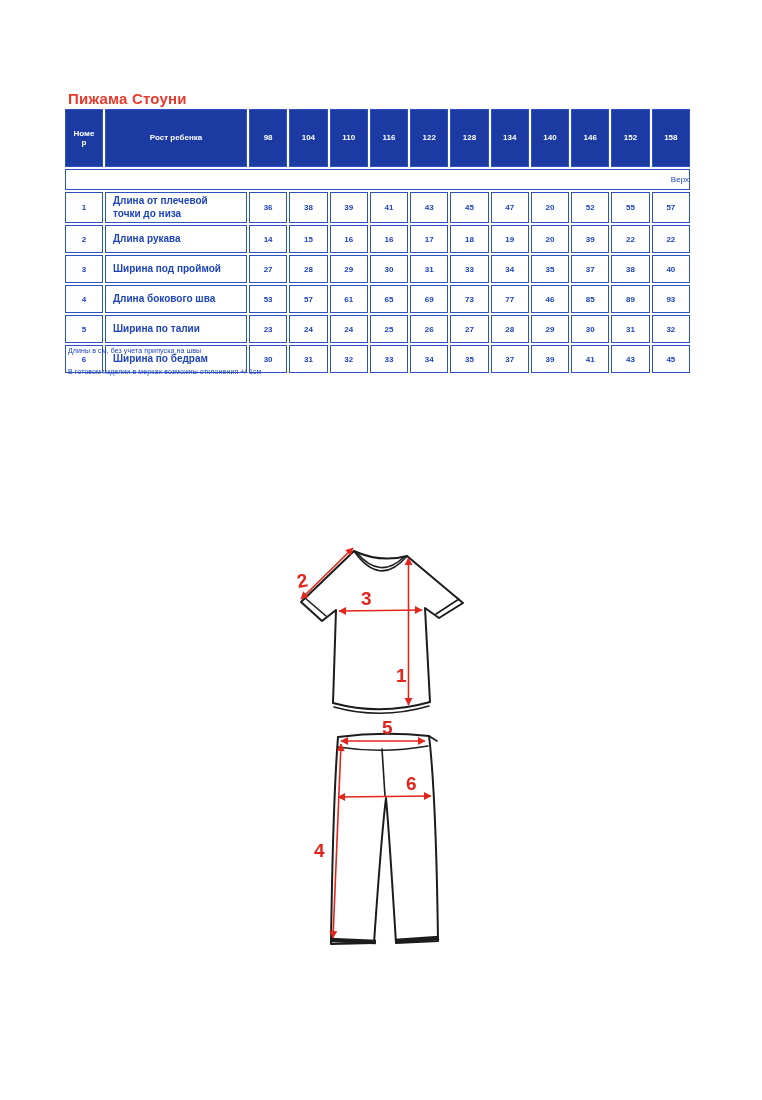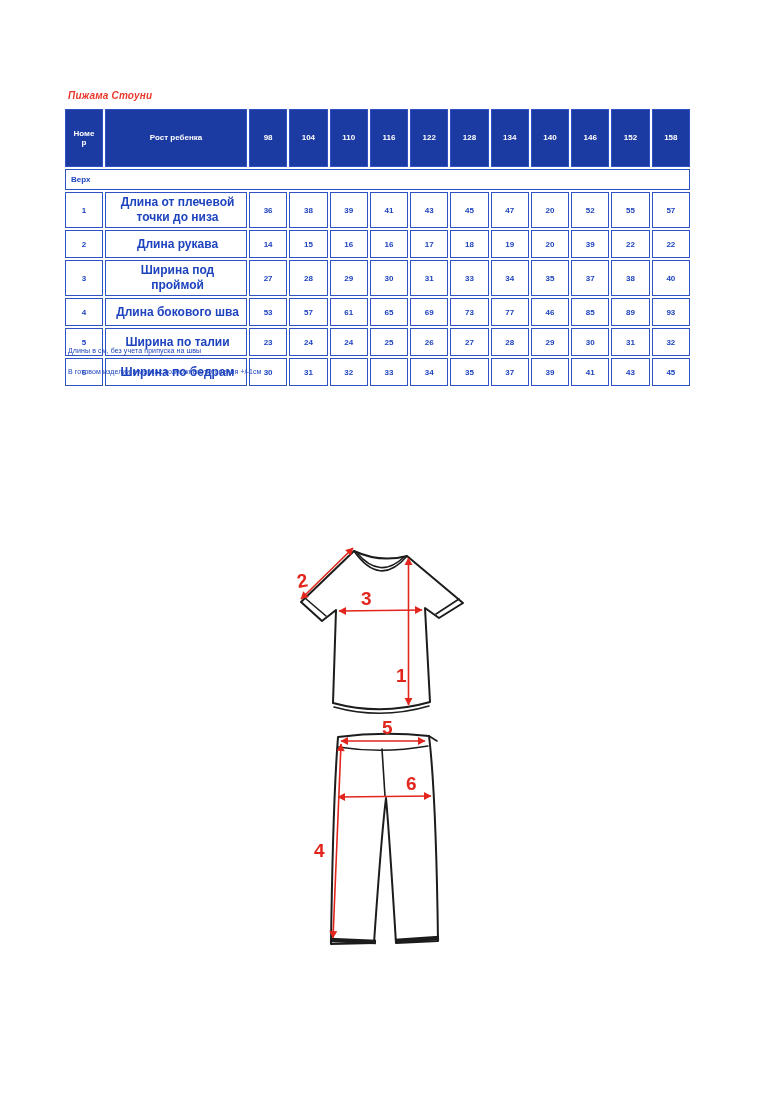--- a/index.html
+++ b/index.html
@@ -10,49 +10,49 @@
     --diagram-red:#e2261d;
     --garment-line:#1c1c1c;
   }
   html,body{margin:0;padding:0;background:#fff;}
   .page{
     position:relative;width:762px;height:1100px;background:#ffffff;
     font-family:"Liberation Sans", sans-serif;overflow:hidden;
   }
   .doc-title{
     position:absolute;left:68px;top:90px;
-    font-size:10px;font-weight:bold;color:var(--title);letter-spacing:.2px;font-style:italic;
+    font-size:15px;font-weight:bold;color:var(--title);letter-spacing:.2px;
   }
   
   .size-table{
     position:absolute;left:63px;top:107px;width:629px;
     border-collapse:separate;border-spacing:2px;table-layout:fixed;
   }
   .size-table th,.size-table td{
     border:1px solid var(--table-border);
     font-family:"Liberation Sans", sans-serif;
     box-sizing:content-box;
   }
   .size-table th.hcell{
     background:var(--header-bg);color:#ffffff;
     font-size:8px;font-weight:bold;text-align:center;
     height:24px;padding:16px 2px;line-height:1.15;
   }
   .size-table th.num-col{word-break:break-all;padding:8px 6px;}
   .size-table td.section{
-    color:var(--table-text);font-size:8px;font-weight:bold;
-    height:19px;padding:0 0 0 5px;text-align:left;vertical-align:middle;
+    color:var(--table-text);font-size:8px;font-weight:normal;
+    height:19px;padding:0 0 0 5px;text-align:right;vertical-align:middle;
   }
   .size-table td.num{
     color:var(--table-text);font-size:8px;font-weight:bold;
     text-align:center;height:22px;
   }
   .size-table td.label{
-    color:var(--table-text);font-size:12px;font-weight:bold;
-    text-align:center;padding:2px 4px 2px 7px;line-height:1.25;height:22px;
+    color:var(--table-text);font-size:10px;font-weight:bold;
+    text-align:left;padding:2px 24px 2px 7px;line-height:1.25;height:22px;
     vertical-align:middle;
   }
   .size-table td.val{
     color:var(--table-text);font-size:8px;font-weight:bold;
     text-align:center;height:22px;
   }
   .note{
     position:absolute;left:68px;color:var(--table-text);
     font-size:7px;font-weight:500;letter-spacing:.1px;
   }

